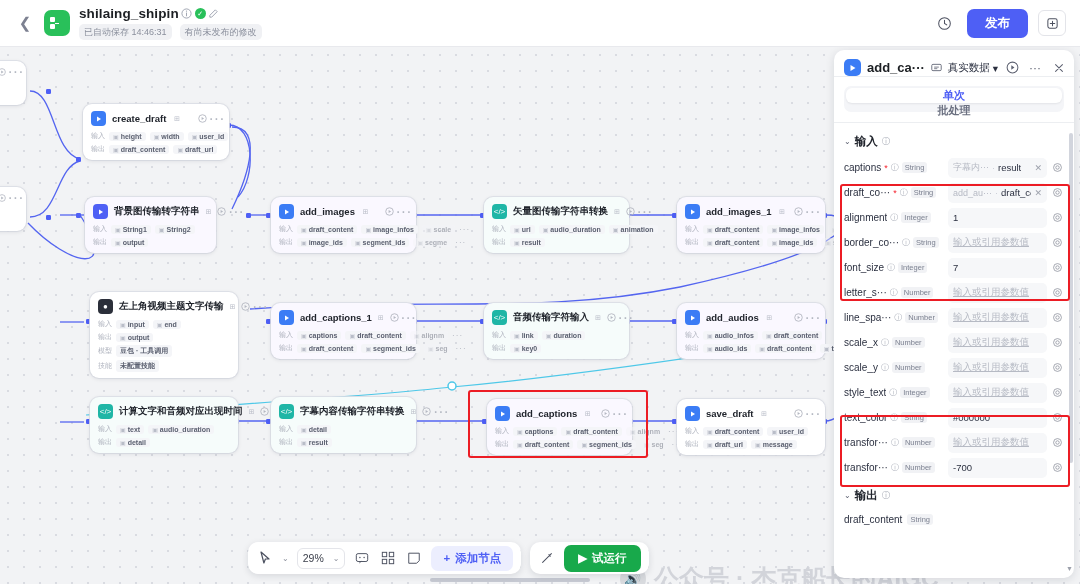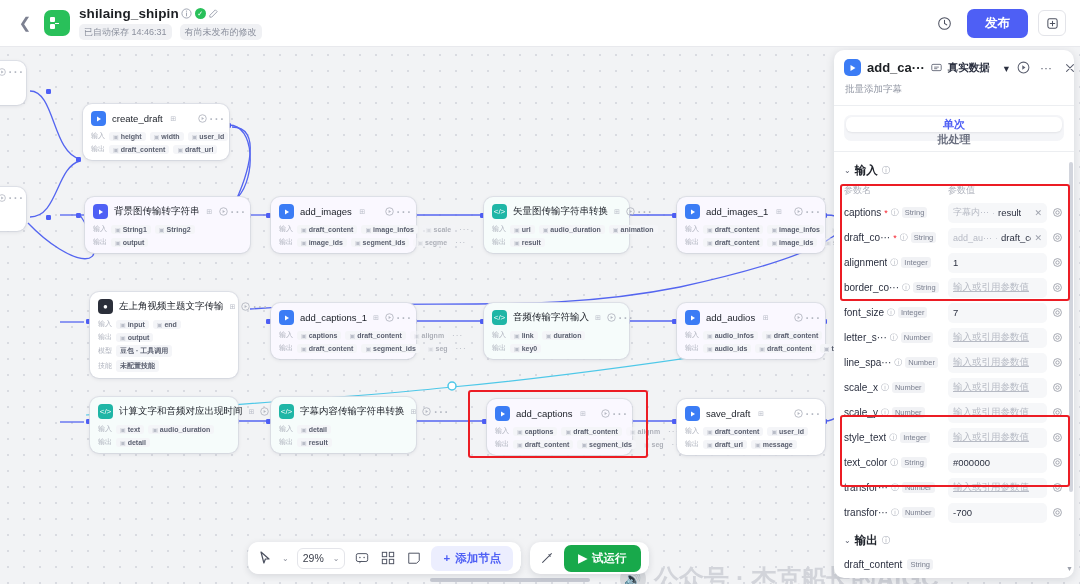--- a/index.html
+++ b/index.html
@@ -79,21 +79,21 @@
   }
   .node-head { display: flex; align-items: center; gap: 6px; }
   .node-icon {
     width: 15px; height: 15px; border-radius: 4px; flex: none;
     display:flex; align-items:center; justify-content:center; color:#fff; font-size:8px;
   }
   .ni-blue   { background: #3b7cf5; }
   .ni-teal   { background: #1fb6a6; }
   .ni-dark   { background: #2b2f3a; }
   .ni-indigo { background: #4e5ff5; }
-  .node-title { font-size: 9.5px; font-weight: 400; color: #20242c; white-space: nowrap; }
+  .node-title { font-size: 9.5px; font-weight: 700; color: #20242c; white-space: nowrap; }
   .node-head-icons { margin-left: auto; display: flex; align-items: center; gap: 5px; color:#b4b8c2; }
   .hd-ic { width: 9px; height: 9px; display:flex; align-items:center; justify-content:center; }
   .node-body { margin-top: 5px; display: flex; flex-direction: column; gap: 3px; }
   .node-row { display: flex; align-items: center; gap: 4px; }
   .row-label { font-size: 7px; color: #aeb2bd; white-space: nowrap; flex: none; }
   .chip {
     display: inline-flex; align-items: center; gap: 2px;
     background: #f4f5f8; border-radius: 3px; padding: 1px 4px;
     font-size: 7px; color: #5b6070; font-weight: 600; white-space: nowrap;
   }
@@ -147,21 +147,21 @@
   .panel {
     position: absolute; top: 50px; right: 6px; width: 240px; height: 528px;
     background: #fff; border-radius: 10px; box-shadow: 0 2px 10px rgba(20,24,40,.12);
     display: flex; flex-direction: column; overflow: hidden; z-index: 35;
   }
   .panel-head { padding: 9px 10px 0 10px; }
   .ph-row { display: flex; align-items: center; gap: 6px; }
   .ph-icon { width: 17px; height: 17px; border-radius: 5px; background: #3b7cf5;
     display:flex; align-items:center; justify-content:center; color:#fff; font-size:9px; flex:none; }
   .ph-title { font-size: 13px; font-weight: 700; color: #1c1f23; white-space: nowrap; }
-  .ph-tag { font-size: 10.5px; color: #2b3040; font-weight: 700; display:flex; align-items:center; gap:14px; white-space: nowrap; justify-content: space-between; }
+  .ph-tag { font-size: 10.5px; color: #2b3040; font-weight: 400; display:flex; align-items:center; gap:3px; white-space: nowrap; justify-content: space-between; }
   .ph-ic { color: #5c6070; display:flex; align-items:center; justify-content:center; cursor:pointer; }
   .ph-sub { font-size: 9.5px; color: #8f94a1; margin: 7px 0 9px 1px; }
   .panel-sep { height: 1px; background: #eceef1; }
 
   .seg {
     margin: 9px 10px 0 10px; background: #f4f5f8; border-radius: 7px; height: 26px;
     display: flex; padding: 2px; flex-direction: column;
   }
   .seg-item {
     flex: 1; display: flex; align-items: center; justify-content: center;
@@ -391,21 +391,21 @@
                 <span class="ck">▣</span>
                 <span>draft_content</span>
               </span>
               <span class="chip">
                 <span class="ck">▣</span>
                 <span>draft_url</span>
               </span>
             </div>
           </div>
         </div>
-        <div class="node tint-violet" style="left: 85px; top: 150px; width: 165px;">
+        <div class="node tint-violet" style="left: 85px; top: 150px; width: 131px;">
           <div class="node-head">
             <span class="node-icon ni-indigo">
               <svg width="8" height="8" viewBox="0 0 10 10">
                 <path d="M2.5 2l5 3-5 3z" fill="#fff"></path>
               </svg>
             </span>
             <span class="node-title">背景图传输转字符串</span>
             <span class="hd-ic" style="color:#b9bdc8;font-size:7px;">⊞</span>
             <span class="node-head-icons">
               <span class="hd-ic">
@@ -1025,40 +1025,35 @@
               <path d="M5.7 4.6l3.4 2.4-3.4 2.4z" fill="currentColor"></path>
             </svg>
         </span>
         <span class="ph-ic" style="margin-left:4px;font-size:12px;">···</span>
         <span class="ph-ic" style="margin-left:6px;">
           <svg width="12" height="12" viewBox="0 0 14 14">
               <path d="M3 3l8 8M11 3l-8 8" stroke="currentColor" stroke-width="1.2" stroke-linecap="round"></path>
             </svg>
         </span>
       </div>
-      <div class="ph-sub">批量添加字幕</div>
     </div>
     <div class="panel-sep"></div>
 
     <div class="seg">
       <div class="seg-item active">单次</div>
       <div class="seg-item">批处理</div>
     </div>
 
     <div class="panel-sep" style="margin-top:10px;"></div>
 
     <div class="panel-scroll">
       <div class="sec-title">
         <span class="sec-caret">⌄</span>
         <span class="sec-name">输入</span>
         <span class="sec-i">ⓘ</span>
-      </div>
-      <div class="col-heads">
-        <span class="c1">参数名</span>
-        <span>参数值</span>
       </div>
 
       <div id="param-list">
           <div class="prow">
             <div class="pname">
               <span class="pname-txt">captions</span>
               <span class="req">*</span>
               <span class="pi">ⓘ</span>
               <span class="ptype">String</span>
             </div>

